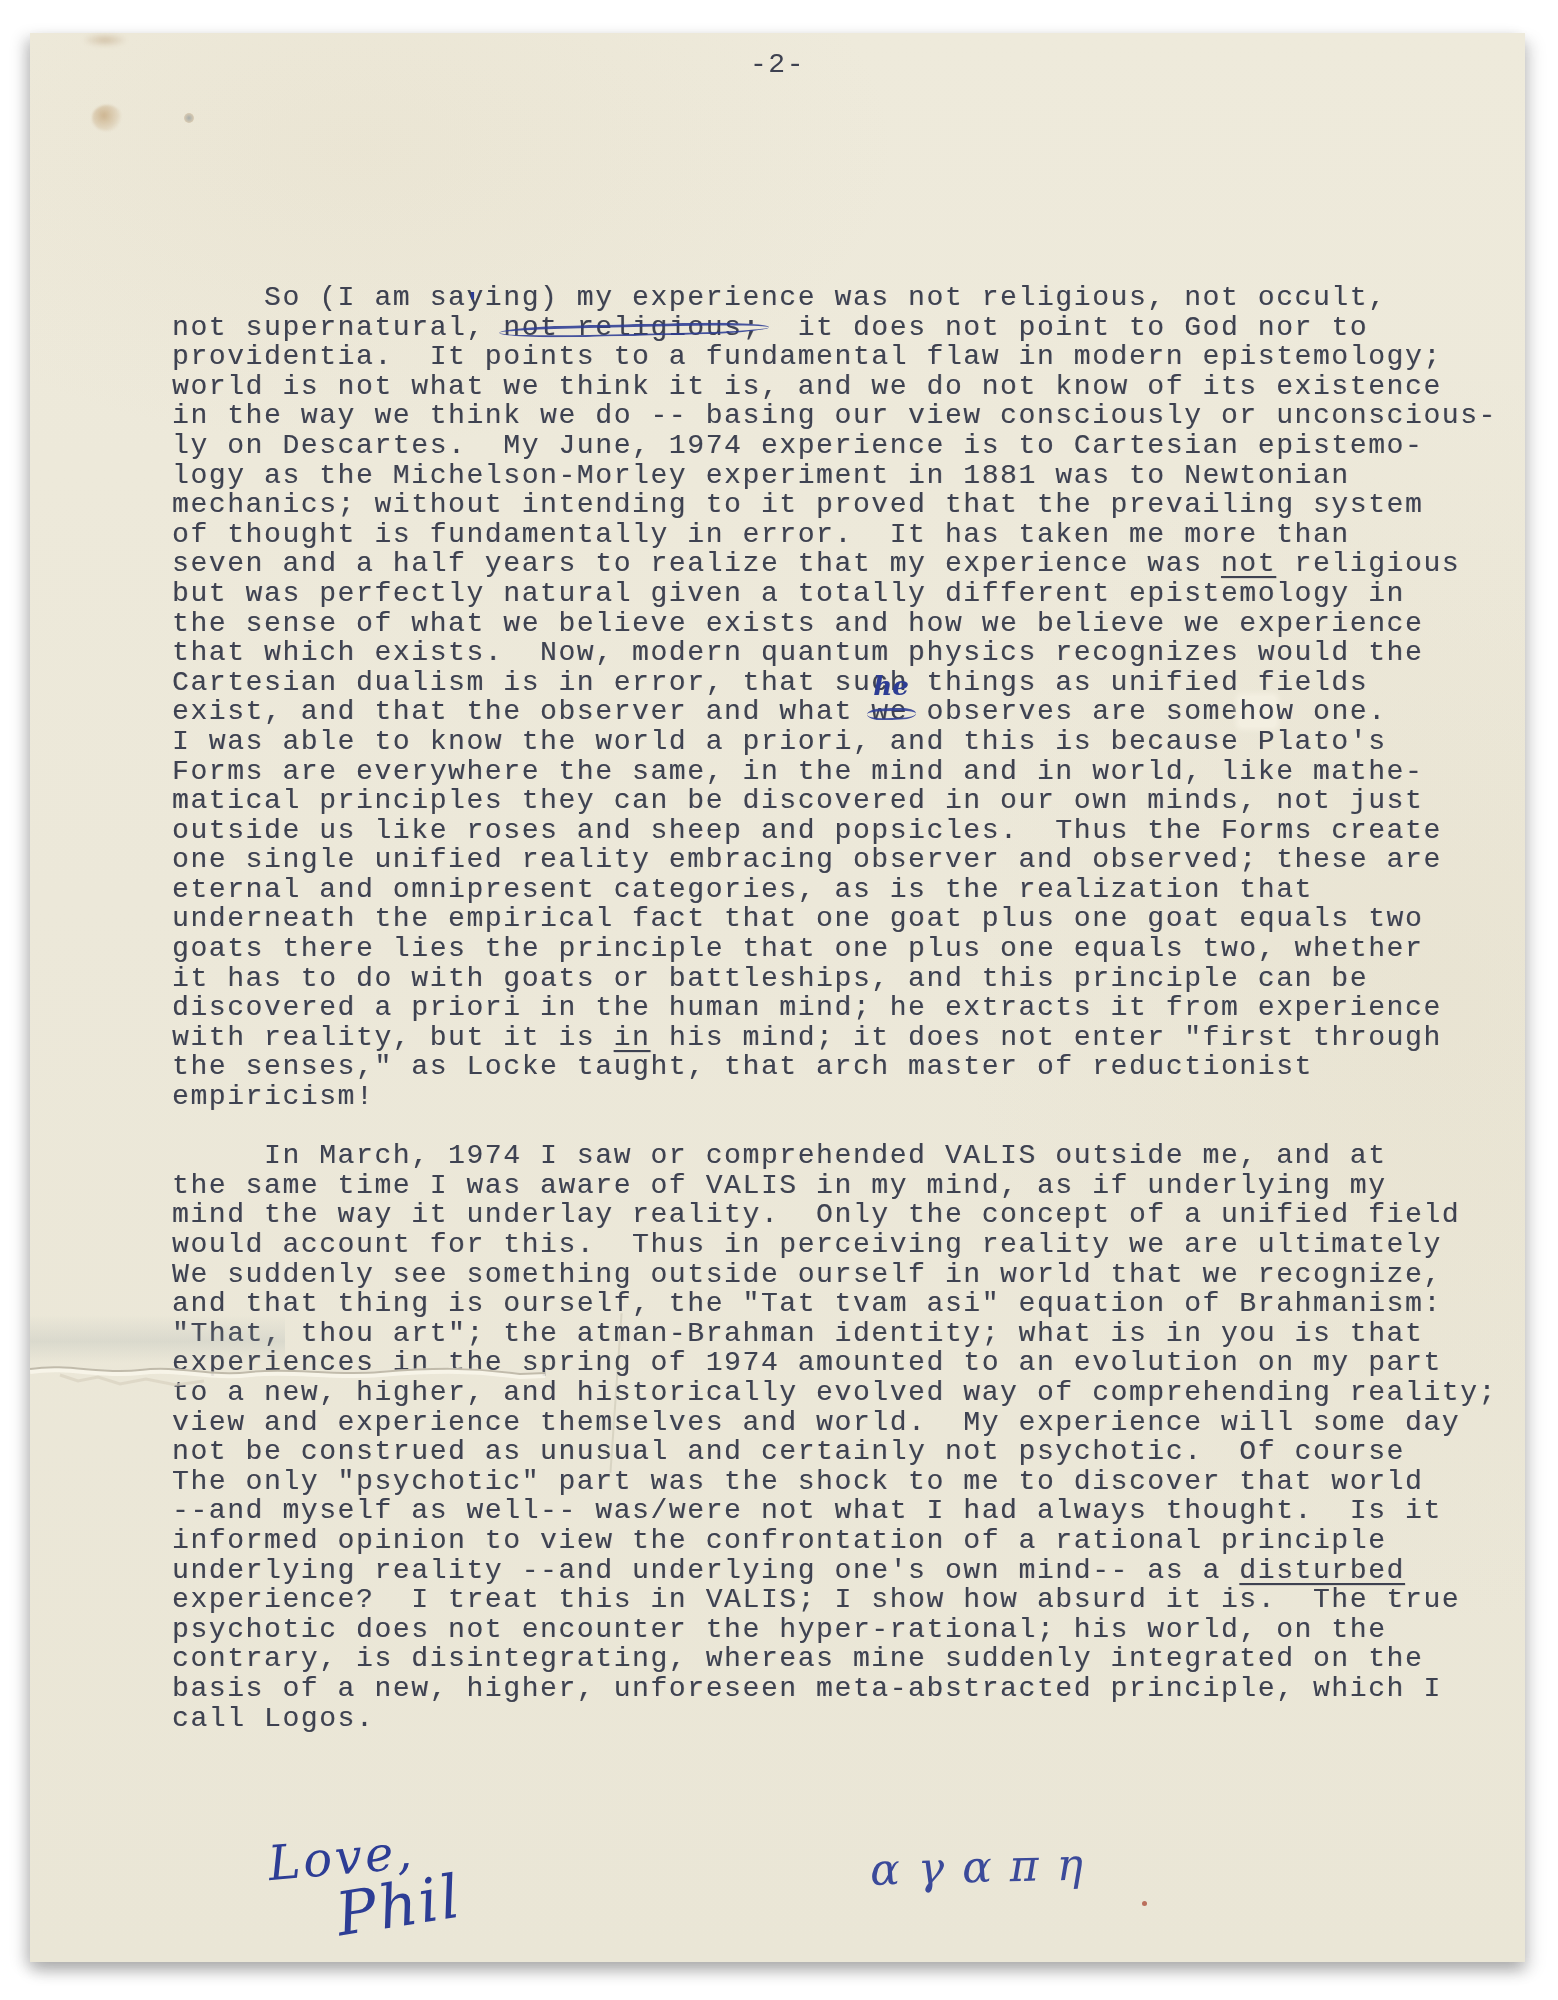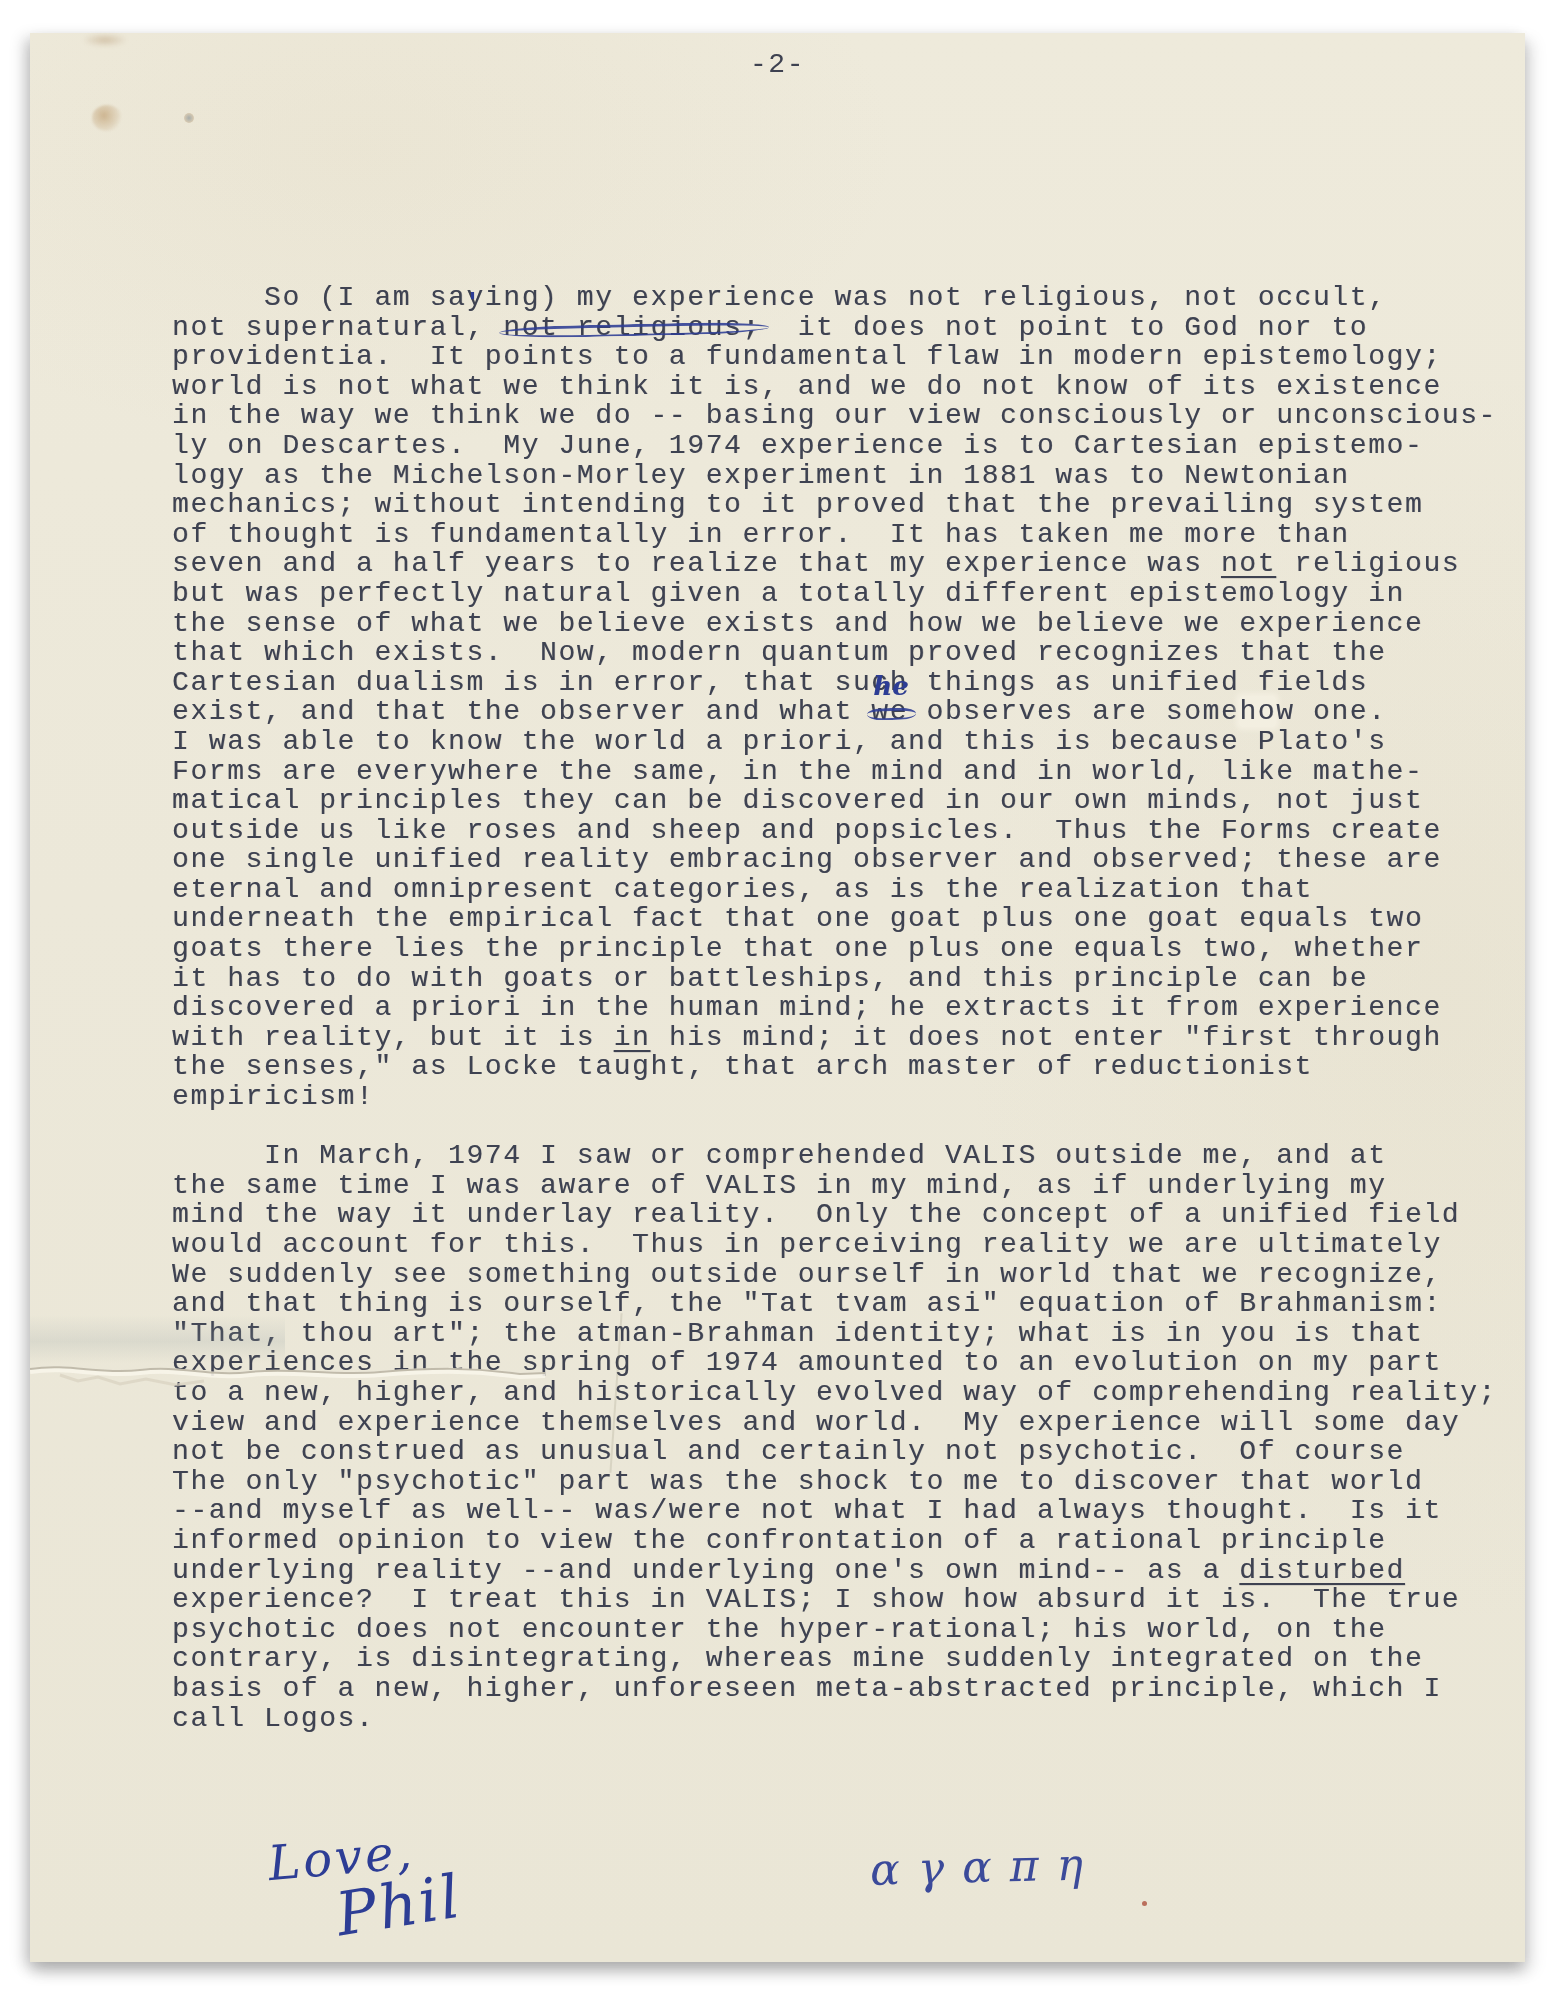--- a/index.html
+++ b/index.html
@@ -84,21 +84,21 @@
           <div class="line"><span>providentia.  It points to a fundamental flaw in modern epistemology;</span></div>
           <div class="line"><span>world is not what we think it is, and we do not know of its existence</span></div>
           <div class="line"><span>in the way we think we do -- basing our view consciously or unconscious-</span></div>
           <div class="line"><span>ly on Descartes.  My June, 1974 experience is to Cartesian epistemo-</span></div>
           <div class="line"><span>logy as the Michelson-Morley experiment in 1881 was to Newtonian</span></div>
           <div class="line"><span>mechanics; without intending to it proved that the prevailing system</span></div>
           <div class="line"><span>of thought is fundamentally in error.  It has taken me more than</span></div>
           <div class="line"><span>seven and a half years to realize that my experience was </span><span class="u">not</span><span> religious</span></div>
           <div class="line"><span>but was perfectly natural given a totally different epistemology in</span></div>
           <div class="line"><span>the sense of what we believe exists and how we believe we experience</span></div>
-          <div class="line"><span>that which exists.  Now, modern quantum proved recognizes that the</span></div>
+          <div class="line"><span>that which exists.  Now, modern quantum physics recognizes would the</span></div>
           <div class="line"><span>Cartesian dualism is in error, that such things as unified fields</span></div>
           <div class="line"><span>exist, and that the observer and what </span><span class="strike has-over">we<span class="pen-over">he</span></span><span> observes are some</span><span class="wo">ho</span><span>w one.</span></div>
           <div class="line"><span>I was able to know the world a priori, and this is because Plato's</span></div>
           <div class="line"><span>Forms are everywhere the same, in the mind and in world, like mathe-</span></div>
           <div class="line"><span>matical principles they can be discovered in our own minds, not just</span></div>
           <div class="line"><span>outside us like roses and sheep and popsicles.  Thus the Forms create</span></div>
           <div class="line"><span>one single unified reality embracing observer and observed; these are</span></div>
           <div class="line"><span>eternal and omnipresent categories, as is the realization that</span></div>
           <div class="line"><span>underneath the empirical fact that one goat plus one goat equals two</span></div>
           <div class="line"><span>goats there lies the principle that one plus one equals two, whether</span></div>

